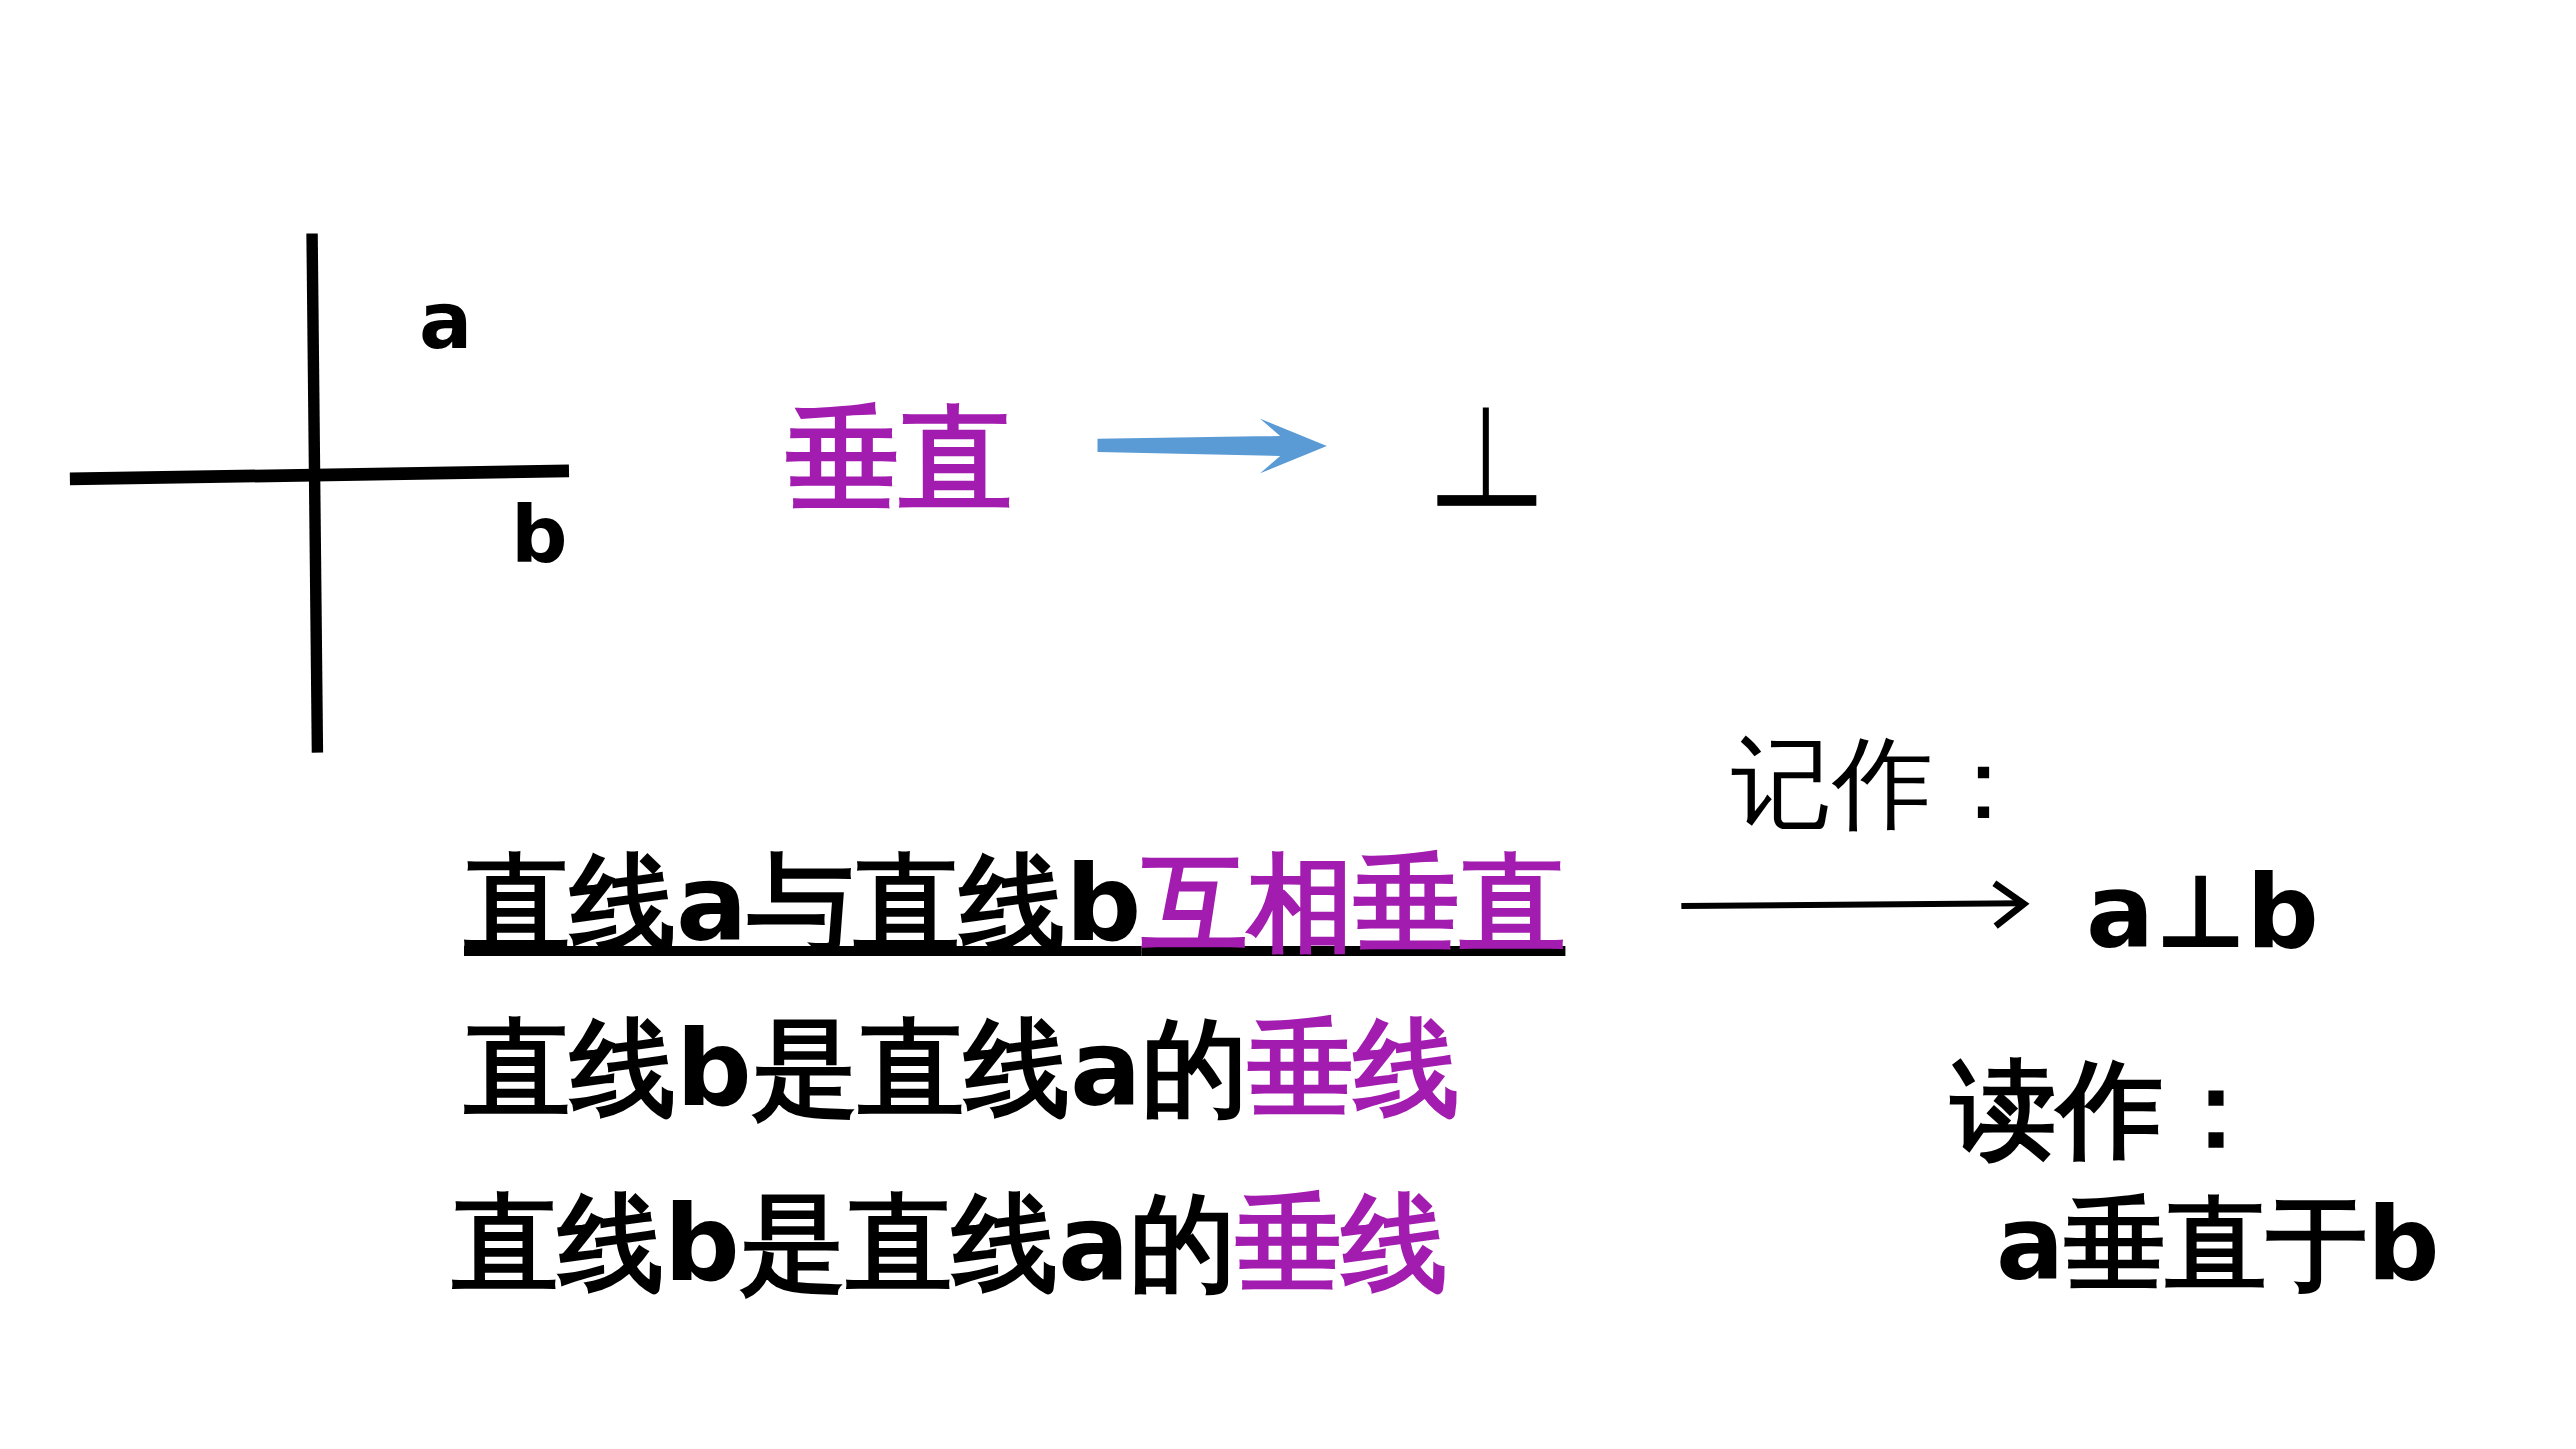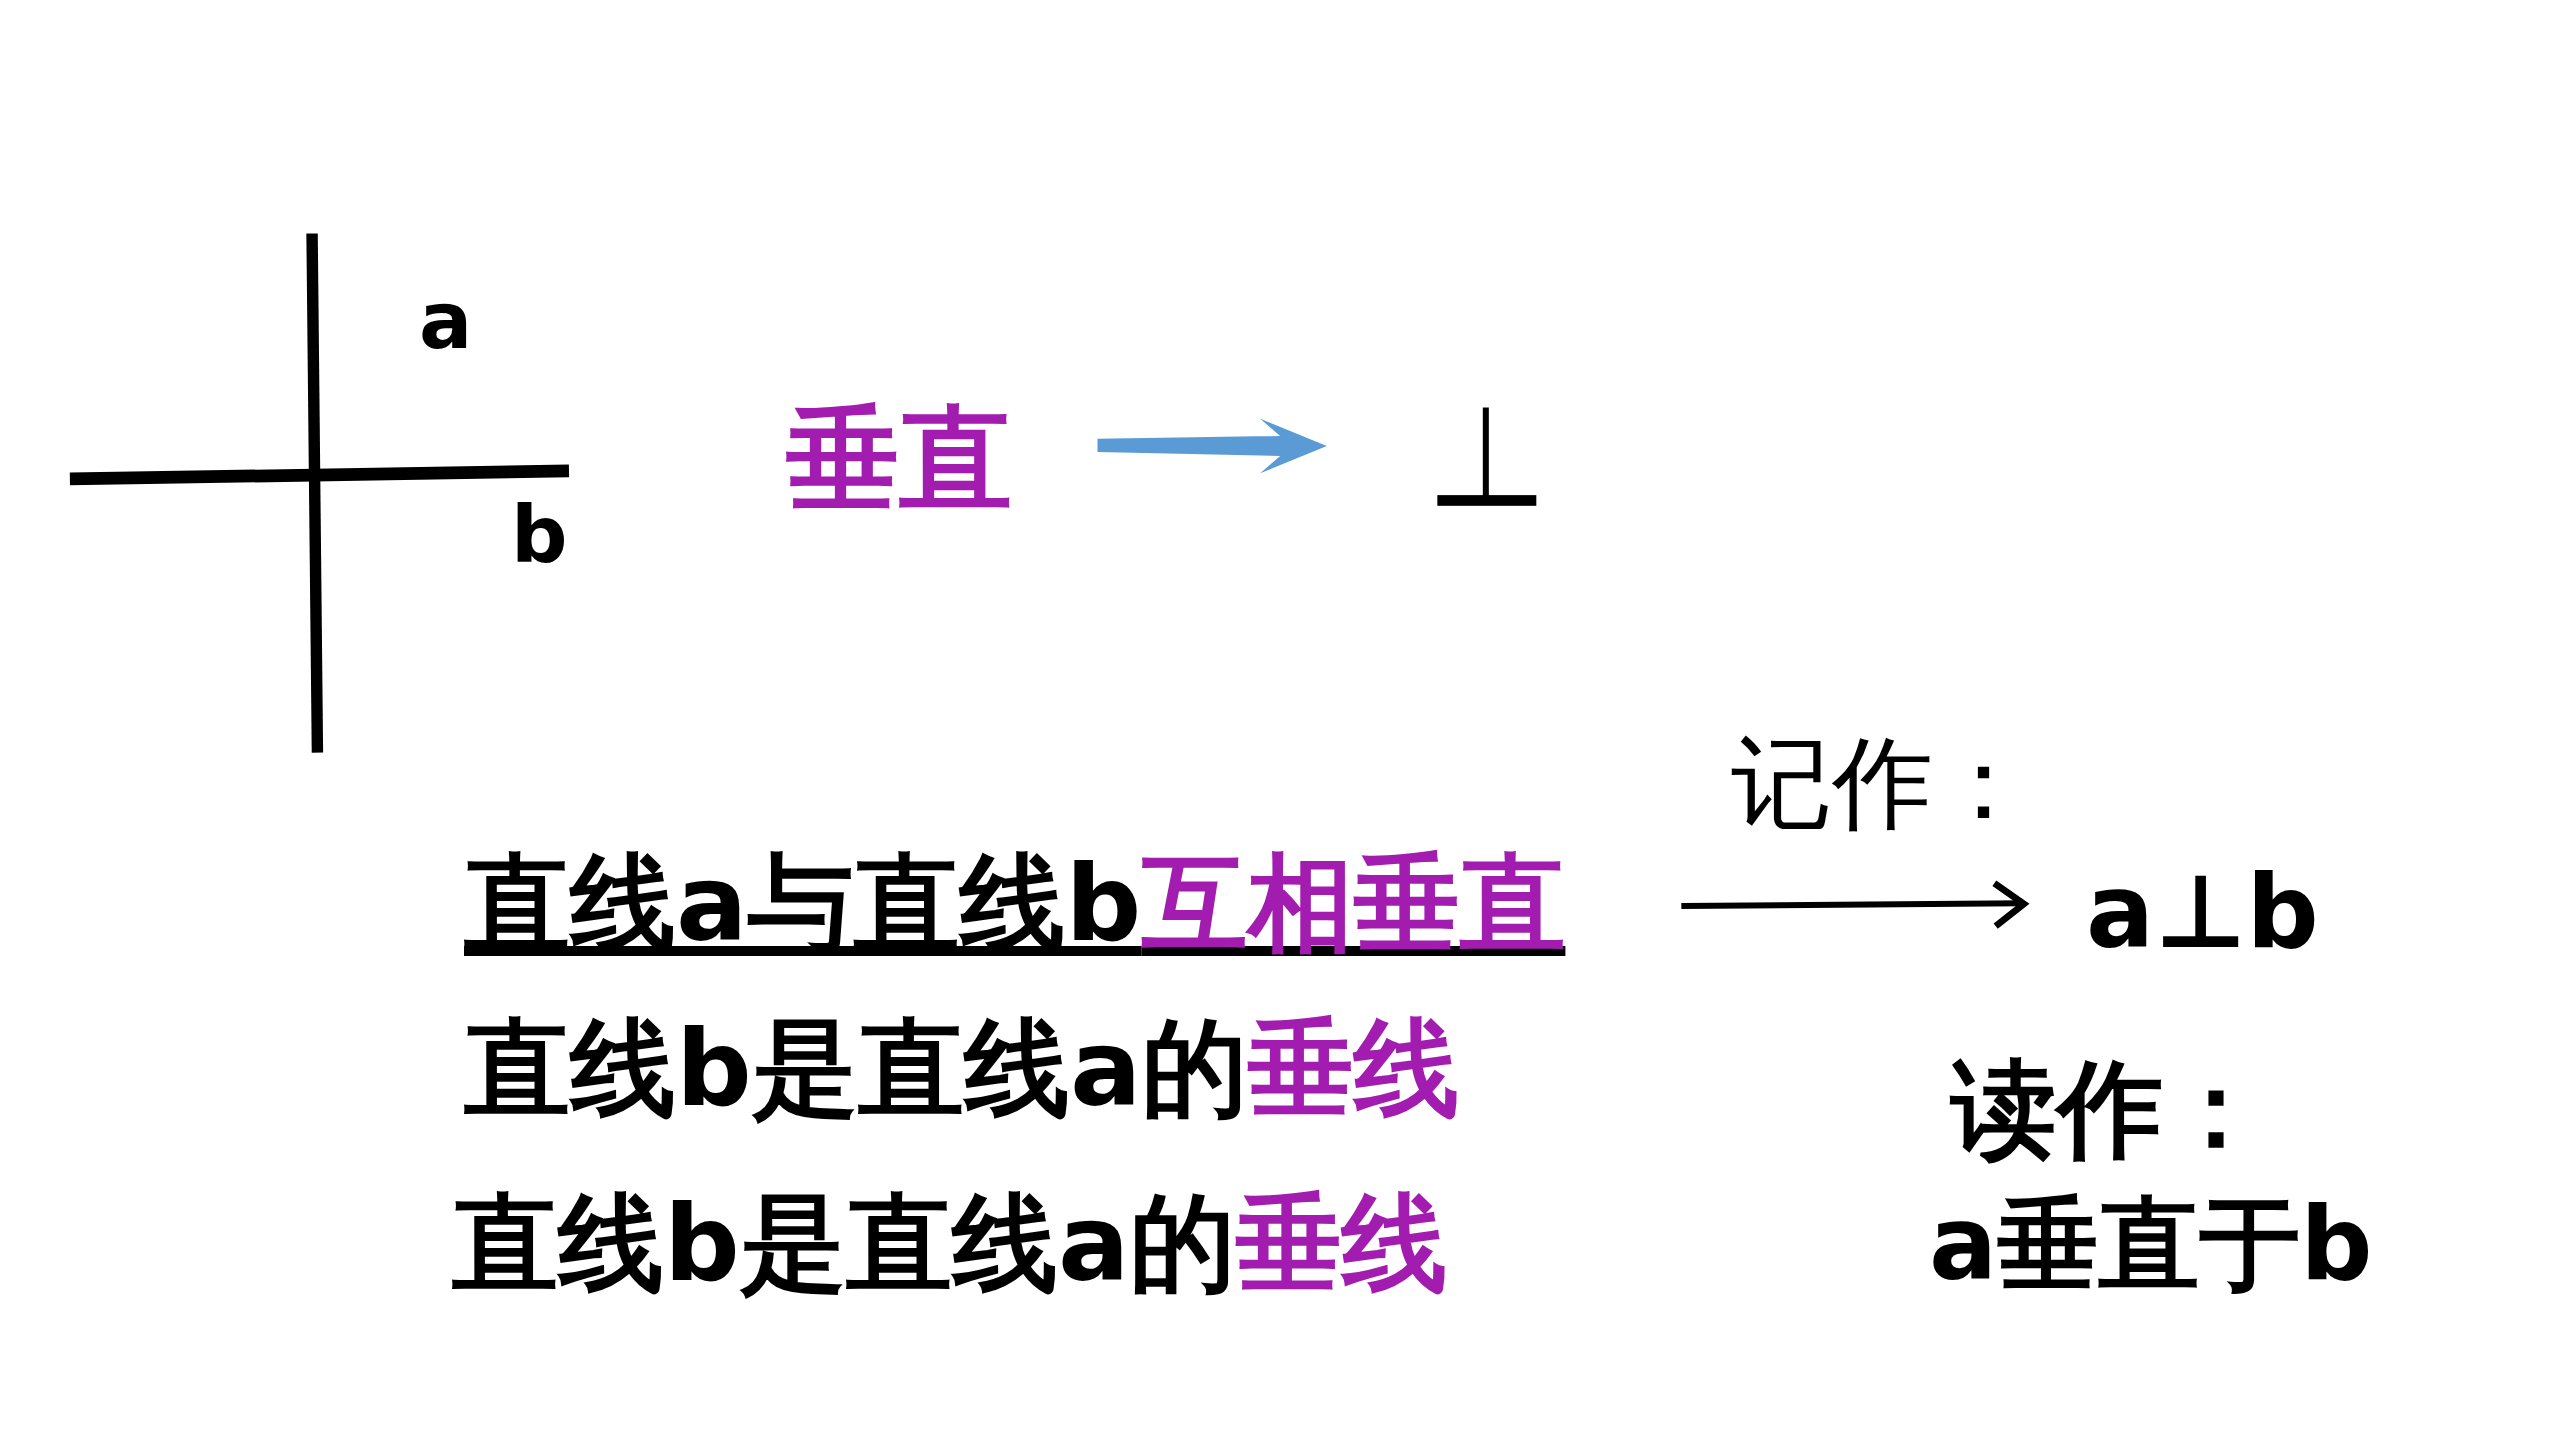--- a/index.html
+++ b/index.html
@@ -39,14 +39,14 @@
   <span>直线b是直线a的</span><span class="red">垂线</span>
 </div>
 
 <div class="abs" style="left:1731px;top:733px;font-size:101px;font-weight:normal;">记作：</div>
 <svg class="abs" style="left:1680px;top:879px;" width="356" height="54" viewBox="0 0 530 80">
   <line x1="2" y1="40" x2="510" y2="36" stroke="#000" stroke-width="9"></line>
   <polyline points="468,6 512,37 470,70" fill="none" stroke="#000" stroke-width="10"></polyline>
 </svg>
 <div class="abs" style="left:2086px;top:862px;font-size:101px;">a⊥b</div>
 <div class="abs" style="left:1951px;top:1057px;font-size:106px;font-weight:bold;">读作：</div>
-<div class="abs" style="left:1929px;top:1194px;font-size:101px;">a垂直于b</div>
+<div class="abs" style="left:1996px;top:1194px;font-size:101px;">a垂直于b</div>
 
 
 </body></html>

